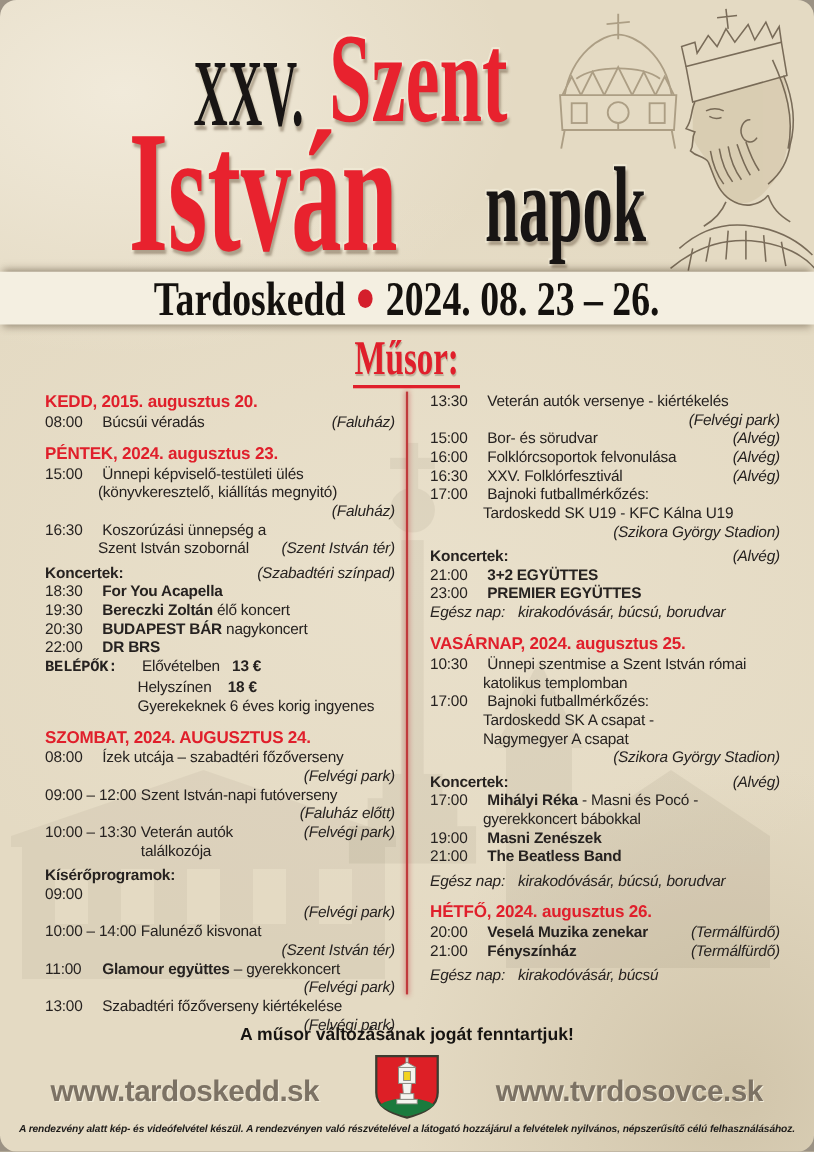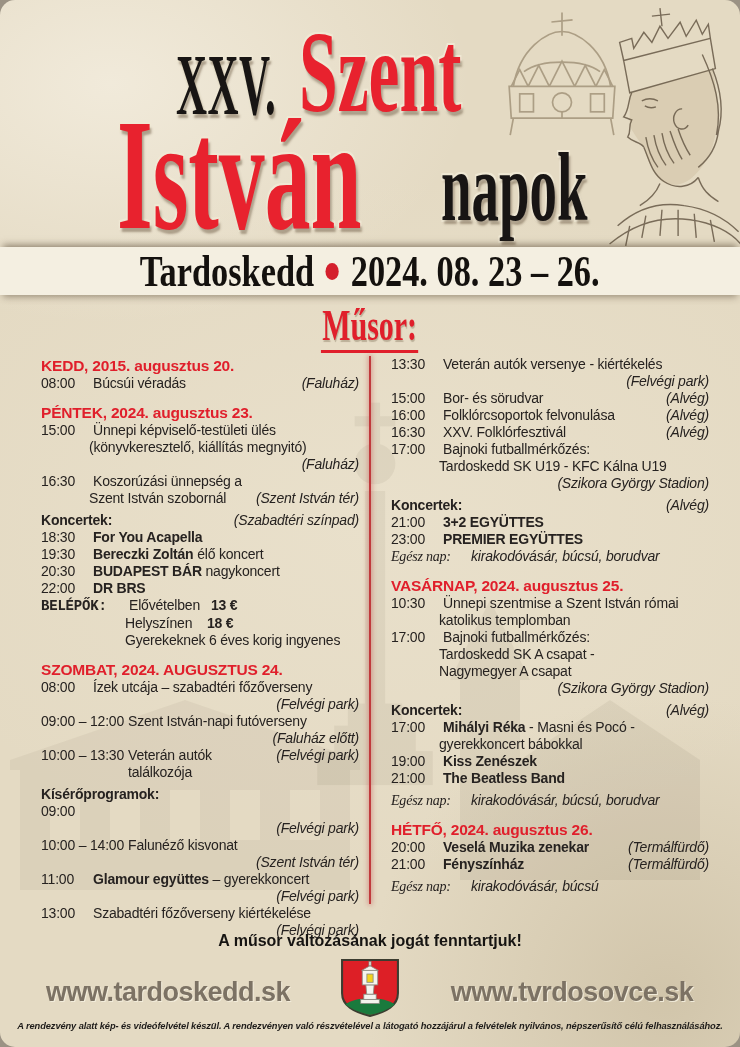--- a/index.html
+++ b/index.html
@@ -53,21 +53,21 @@
   .time{flex:0 0 auto;min-width:48px;padding-right:4px;white-space:nowrap;}
   .wide > .time{min-width:84px;font-family:Liberation Mono, monospace;}
   .pad{flex:0 0 48px;}
   .wide > .pad{flex-basis:84px;}
   .txt{flex:1 1 auto;}
   .b{font-weight:bold;}
   .wfix{display:inline-block;min-width:82px;}
   .loc{font-style:italic;margin-left:auto;padding-left:4px;white-space:nowrap;text-align:right;}
   .locline{text-align:right;font-style:italic;}
   .subh{font-weight:bold;font-size:14px;}
-  .note .nlabel{font-style:italic;display:inline-block;min-width:80px;flex:0 0 auto;font-family:Liberation Serif, serif;}
+  .note .nlabel{font-style:italic;display:inline-block;min-width:80px;flex:0 0 auto;}
   .note .ntext{font-style:italic;}
   .gap{height:11px;}
   .gap.sm{height:5px;}
   
   .notice{position:absolute;left:0;right:0;top:932px;text-align:center;font-weight:bold;font-size:16px;color:#161412;}
   .web{position:absolute;top:977px;font-weight:bold;font-size:27px;color:#7c7264;
     text-shadow:1px 1px 0 rgba(244,238,222,.9);text-align:center;letter-spacing:-.5px;}
   .web-left{left:0;width:336px;}
   .web-right{left:404px;width:336px;}
   .coa{position:absolute;left:338px;top:958px;width:64px;height:60px;}
@@ -342,21 +342,21 @@
       <div class="row">
         <span class="time">17:00</span>
         <span class="txt"><span class="b ">Mihályi Réka</span><span> - Masni és Pocó -</span></span>
       </div>
       <div class="row">
         <span class="pad"></span>
         <span class="txt"><span>gyerekkoncert bábokkal</span></span>
       </div>
       <div class="row">
         <span class="time">19:00</span>
-        <span class="txt"><span class="b ">Kiss Zenészek</span></span>
+        <span class="txt"><span class="b ">Masni Zenészek</span></span>
       </div>
       <div class="row">
         <span class="time">21:00</span>
         <span class="txt"><span class="b ">The Beatless Band</span></span>
       </div>
       <div class="gap sm"></div>
       <div class="row note">
         <span class="nlabel">Egész nap:</span>
         <span class="ntext">kirakodóvásár, búcsú, borudvar</span>
       </div>

